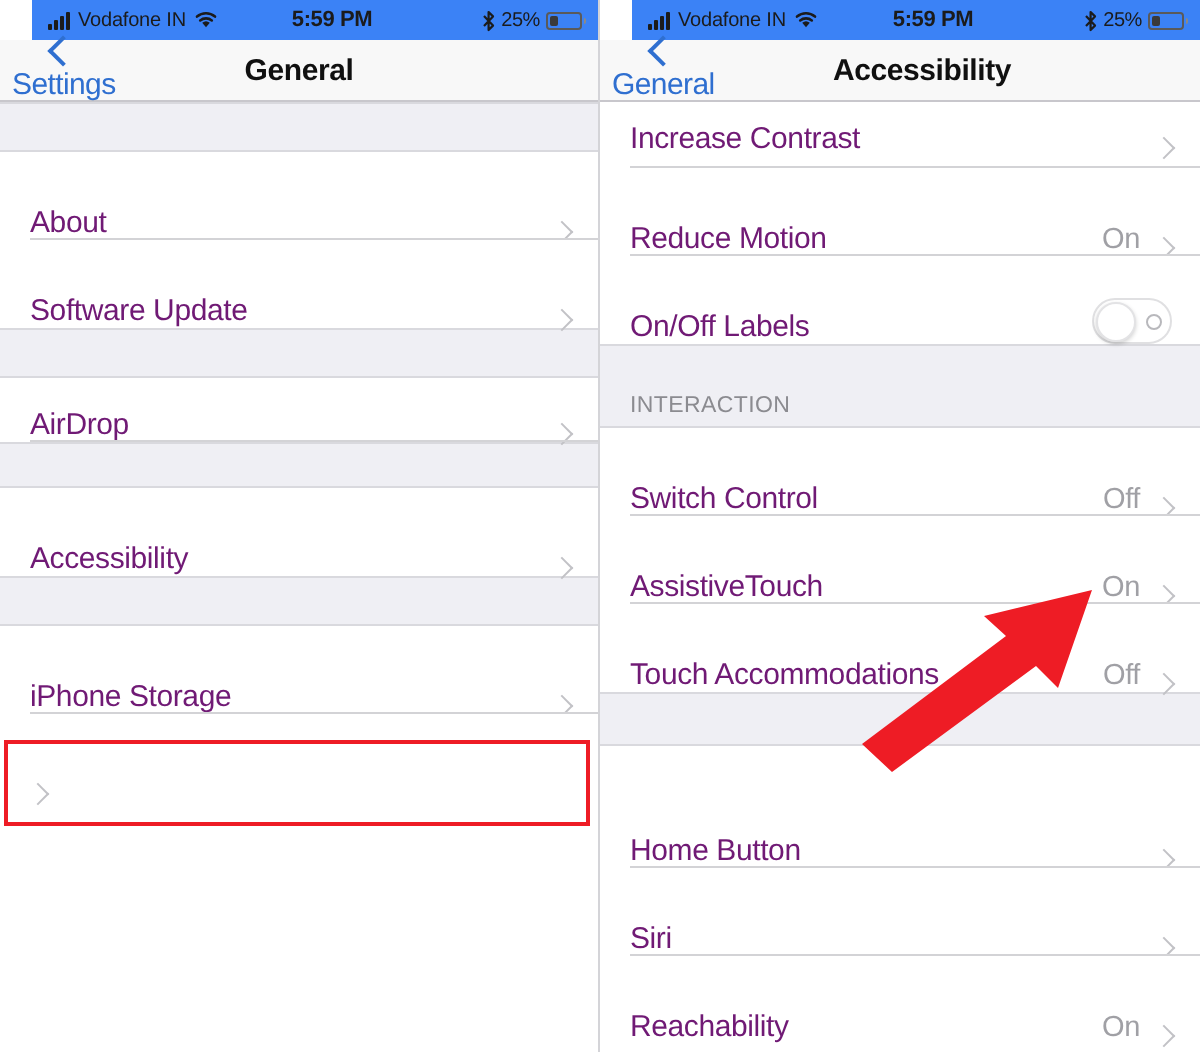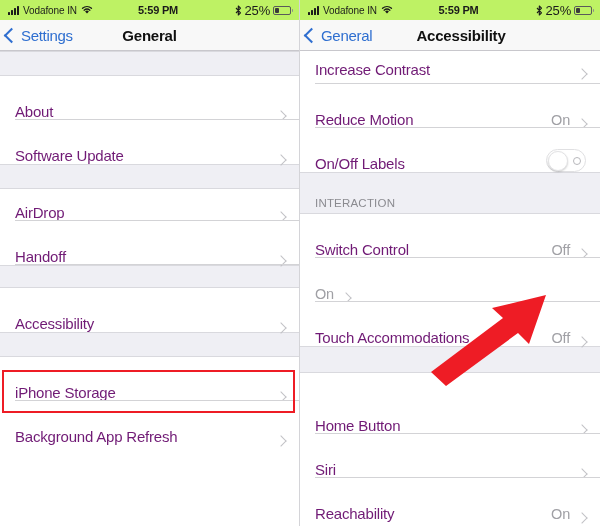--- a/index.html
+++ b/index.html
@@ -25,28 +25,29 @@
     height: 526px;
     position: relative;
     background: #ffffff;
     overflow: hidden;
   }
   .phone.left { border-right: 1px solid #d4d4d8; box-sizing: border-box; }
 
   
   .statusbar {
     height: 20px;
-    background: #bef264;
+    background: #3b82f6;
     display: flex;
     align-items: center;
     padding: 0 8px;
     font-size: 10.5px;
     color: #1b1b1b;
     box-sizing: border-box;
     position: relative;
+    margin-left: 16px;
   }
   .sb-left { display: flex; align-items: center; gap: 4px; }
   .sb-center {
     position: absolute;
     left: 17px; right: 0;
     text-align: center;
     font-size: 11px;
     font-weight: bold;
     color: #1b1b1b;
     letter-spacing: -0.2px;
@@ -59,21 +60,21 @@
     position: relative;
     z-index: 2;
   }
   .carrier { font-size: 10px; letter-spacing: -0.1px; }
   .signal-bars { display: flex; align-items: flex-end; gap: 1px; height: 9px; }
   .signal-bars i { width: 2px; background: #1b1b1b; display: block; border-radius: 0.5px; }
   .signal-bars i:nth-child(1) { height: 3px; }
   .signal-bars i:nth-child(2) { height: 5px; }
   .signal-bars i:nth-child(3) { height: 7px; }
   .signal-bars i:nth-child(4) { height: 9px; }
-  .battery-pct { font-size: 13px; letter-spacing: -0.2px; }
+  .battery-pct { font-size: 10px; letter-spacing: -0.2px; }
   .battery {
     width: 18px; height: 9px;
     border: 1px solid #5a5a5a;
     border-radius: 2px;
     position: relative;
     box-sizing: border-box;
     padding: 1px;
   }
   .battery::after {
     content: "";
@@ -102,20 +103,21 @@
   }
   .nav-back {
     display: flex;
     align-items: center;
     gap: 3px;
     padding-left: 6px;
     color: #2f6fd0;
     font-size: 15px;
     letter-spacing: -0.3px;
     z-index: 2;
+    flex-direction: column;
   }
   .chev-back {
     width: 9px; height: 9px;
     border-left: 2.2px solid #2f6fd0;
     border-bottom: 2.2px solid #2f6fd0;
     transform: rotate(45deg);
     margin-right: 1px;
   }
   .nav-title {
     position: absolute;
@@ -283,43 +285,37 @@
 
       </div>
 
       <div class="gap" style="height:25px"></div>
 
       <div class="row" style="height:32px">
         <span class="row-label">AirDrop</span>
         <span class="chev"></span>
         <span class="sep"></span>
       </div>
-      <div class="row" style="height:44px">
-        <span class="row-label">Handoff</span>
-        <span class="chev"></span>
-        <span class="sep"></span>
-      </div>
 
       <div class="gap" style="height:23px"></div>
 
       <div class="row nosep" style="height:44px">
         <span class="row-label">Accessibility</span>
         <span class="chev"></span>
 
       </div>
 
       <div class="gap" style="height:25px"></div>
 
       <div class="row" style="height:44px">
         <span class="row-label">iPhone Storage</span>
         <span class="chev"></span>
         <span class="sep"></span>
       </div>
       <div class="row nosep" style="height:44px">
-        <span class="row-label">Background App Refresh</span>
         <span class="chev"></span>
 
       </div>
     </div>
 
     <div class="redbox" style="left:2px; top:370px; width:293px; height:43px;"></div>
   </div>
 
   <div class="phone right">
 
@@ -383,20 +379,21 @@
         <span>INTERACTION</span>
       </div>
 
       <div class="row" style="height:44px">
         <span class="row-label">Switch Control</span>
         <span class="row-value">Off</span>
         <span class="chev"></span>
         <span class="sep"></span>
       </div>
       <div class="row" style="height:44px">
+        <span class="row-label">AssistiveTouch</span>
         <span class="row-value">On</span>
         <span class="chev"></span>
         <span class="sep"></span>
       </div>
       <div class="row nosep" style="height:44px">
         <span class="row-label">Touch Accommodations</span>
         <span class="row-value">Off</span>
         <span class="chev"></span>
 
       </div>

